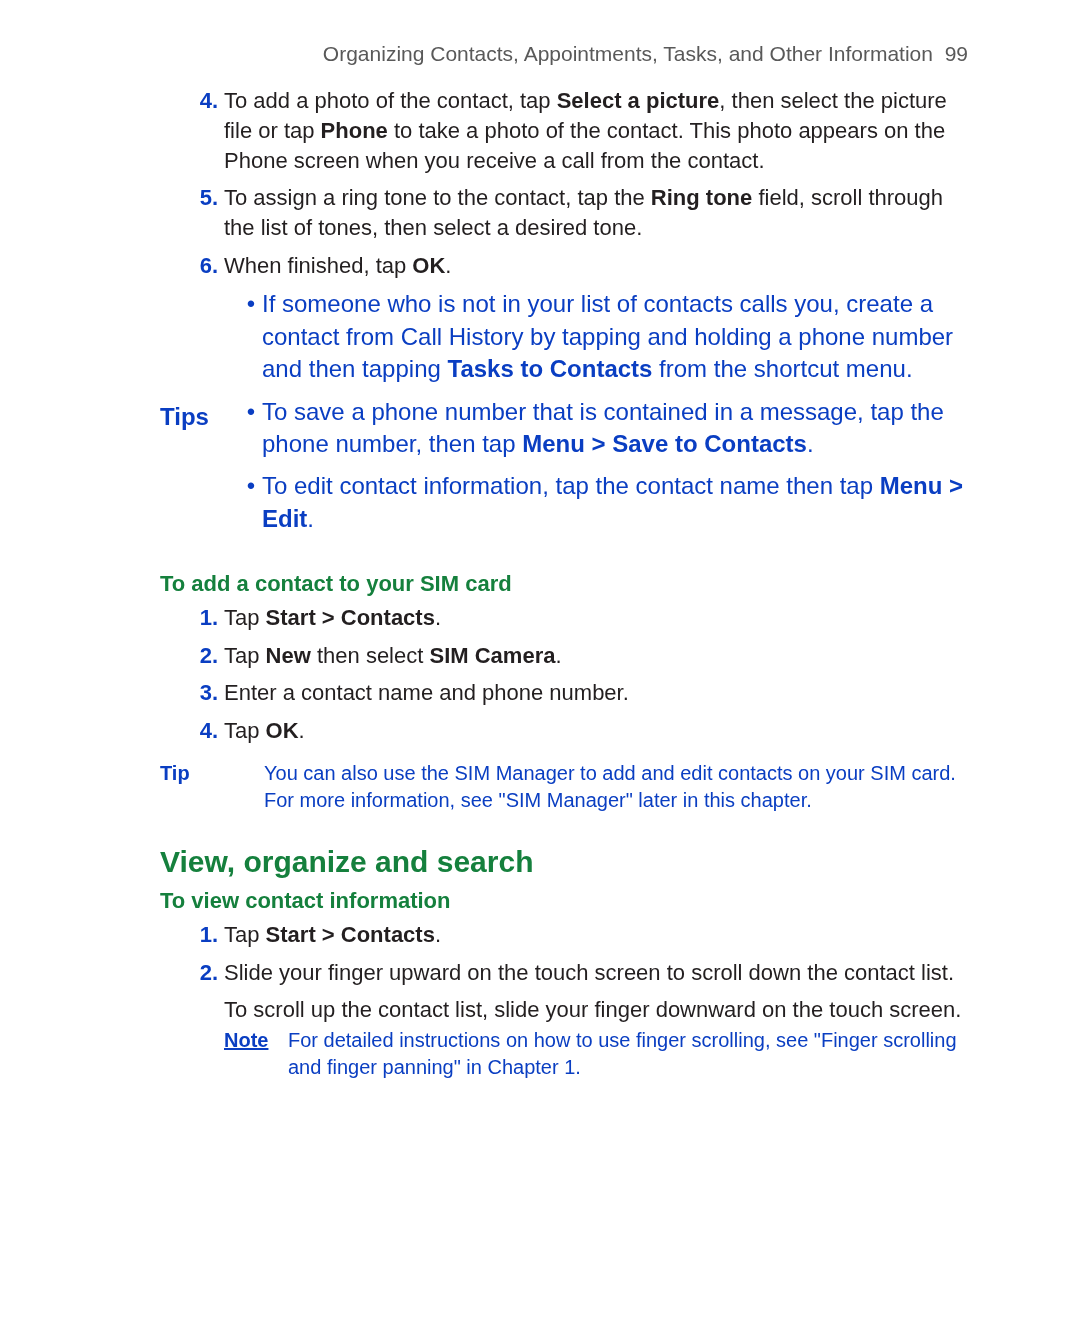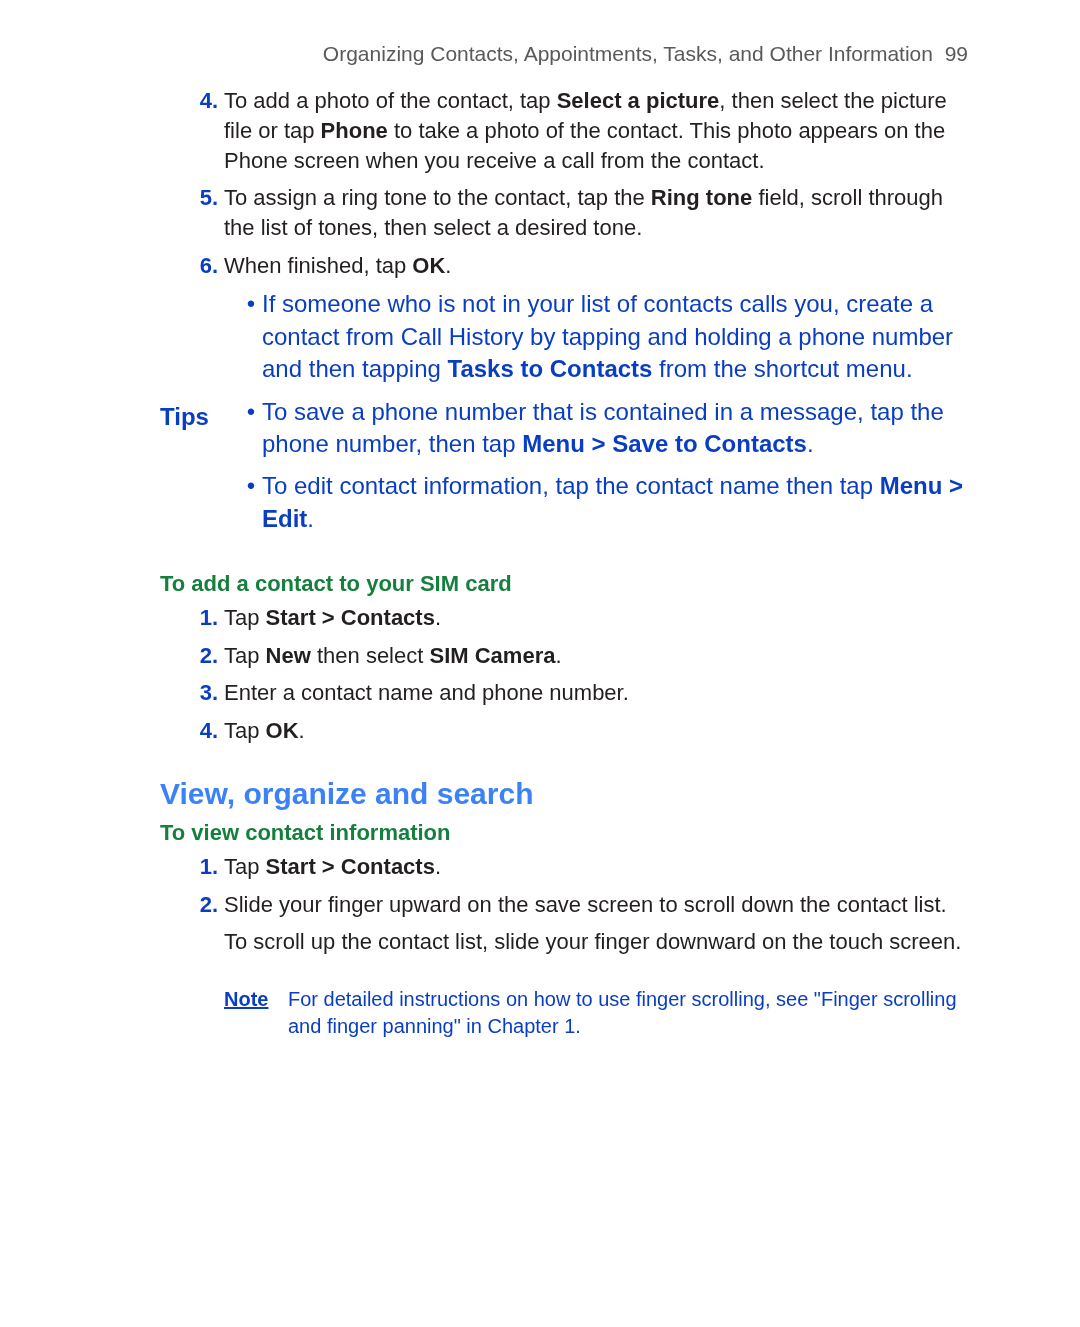--- a/index.html
+++ b/index.html
@@ -70,28 +70,28 @@
     font-size:20px;
     color:#0a3ec2;
     line-height:1.35;
   }
   .single-tip .label{
     flex:0 0 104px;
     font-weight:700;
   }
   .single-tip .body{flex:1;}
   h2.section{
-    color:#3b82f6;
+    color:#15803d;
     font-weight:700;
     font-size:30px;
     margin:28px 0 4px 0;
   }
   .extra-para{
     padding-left:64px;
-    margin:8px 0 29px 0;
+    margin:8px 0 2px 0;
   }
   .inline-note{
     display:flex;
     align-items:flex-start;
     padding-left:64px;
     font-size:20px;
     color:#0a3ec2;
     line-height:1.35;
   }
   .inline-note .label{flex:0 0 64px;font-weight:700;text-decoration:underline;}
@@ -169,33 +169,37 @@
     <div class="num">3.</div>
     <div class="body">Enter a contact name and phone number.</div>
   </div>
   <div class="num-item">
     <div class="num">4.</div>
     <div class="body">
       <span>Tap </span><b>OK</b><span>.</span>
     </div>
   </div>
 
+  <div class="single-tip">
+    <div class="label">Tip</div>
+    <div class="body">You can also use the SIM Manager to add and edit contacts on your SIM card. For more information, see "SIM Manager" later in this chapter.</div>
+  </div>
 
   <h2 class="section">View, organize and search</h2>
   <div class="sub-heading" style="margin-top:4px;">To view contact information</div>
 
   <div class="num-item">
     <div class="num">1.</div>
     <div class="body">
       <span>Tap </span><b>Start &gt; Contacts</b><span>.</span>
     </div>
   </div>
   <div class="num-item">
     <div class="num">2.</div>
-    <div class="body">Slide your finger upward on the save screen to scroll down the contact list.</div>
+    <div class="body">Slide your finger upward on the touch screen to scroll down the contact list.</div>
   </div>
 
   <div class="extra-para">To scroll up the contact list, slide your finger downward on the touch screen.</div>
 
   <div class="inline-note">
     <div class="label">Note</div>
     <div class="body">For detailed instructions on how to use finger scrolling, see "Finger scrolling and finger panning" in Chapter 1.</div>
   </div>
 
 </div>

